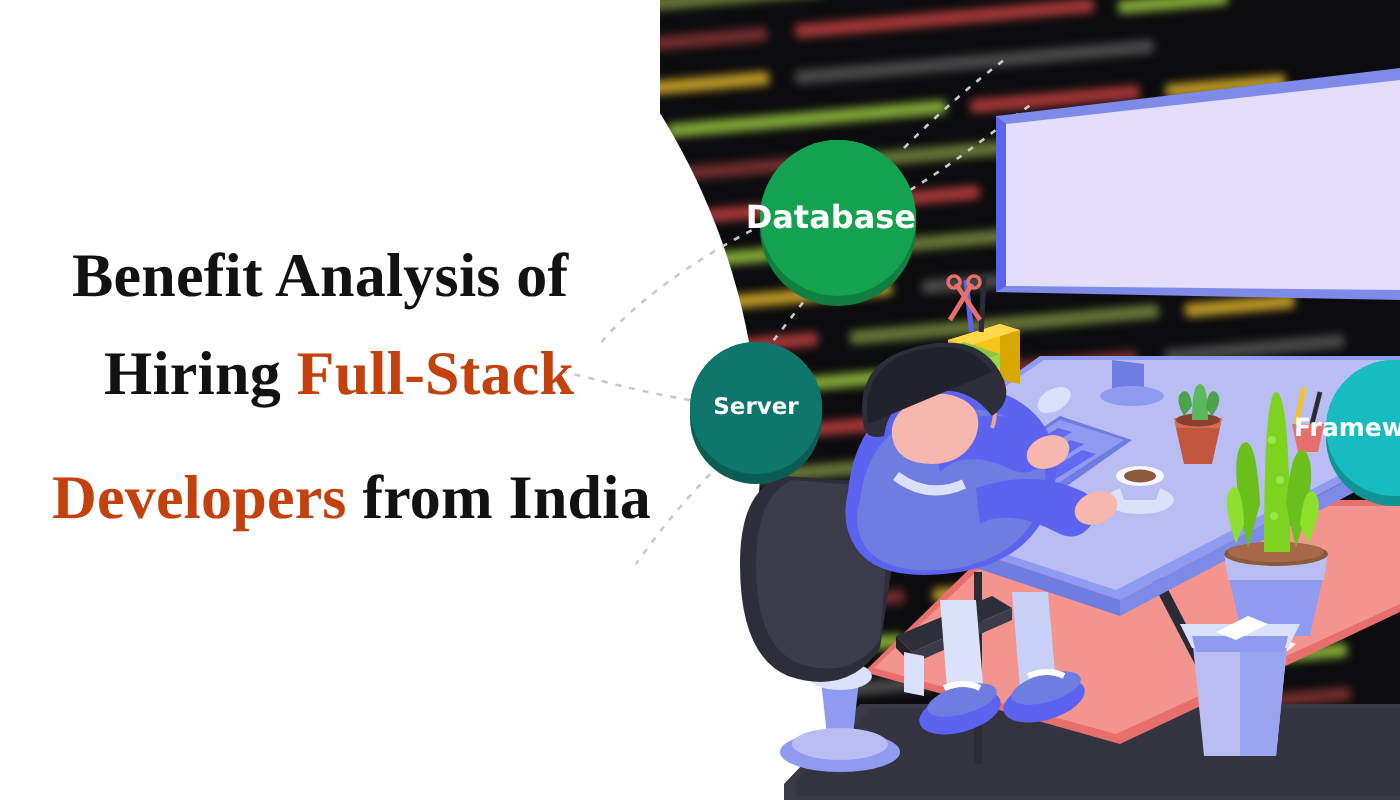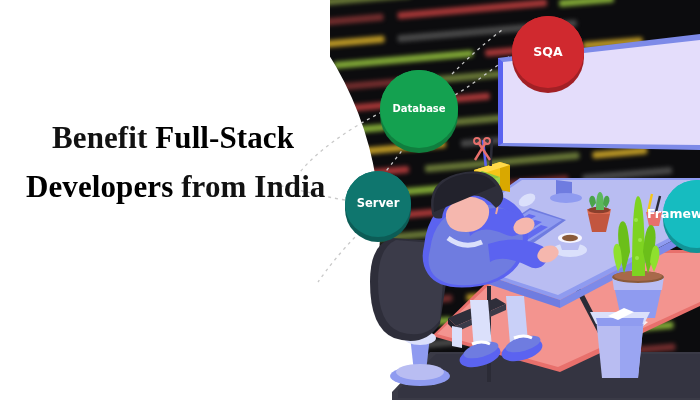--- a/index.html
+++ b/index.html
@@ -52,22 +52,22 @@
     font-weight:700;
     font-size:31px;
     line-height:49px;
     color:#121212;
     letter-spacing:.1px;
     z-index:40;
   }
   .title-line { white-space:nowrap; }
   .ln1 { padding-left:10px; }
   .ln2 { padding-left:26px; }
-  .ln3 { padding-left:0px; }
-  .accent { color:#000000; }
+  .ln3 { padding-left:0px;margin-top:13px; }
+  .accent { color:#c2410c; }
 
   
   .connectors { position:absolute; inset:0; z-index:25; pointer-events:none; }
 
   
   .badge {
     position:absolute; z-index:30;
     border-radius:50%;
     display:flex; align-items:center; justify-content:center;
     color:#fff; font-weight:700;
@@ -79,21 +79,21 @@
   .badge::after {            
     content:""; position:absolute; left:0; right:0; bottom:-5px; height:100%;
     border-radius:50%; z-index:1; filter:brightness(.78);
     background:inherit;
   }
   .badge::before {           
     content:""; position:absolute; inset:0; border-radius:50%; z-index:2;
     background:inherit;
   }
 
-  #badge-database { left:380px; top:70px;  width:78px; height:78px; background:#14a150; font-size:10px; }
+  #badge-database { left:380px; top:70px;  width:78px; height:78px; background:#14a150; font-size:16px;justify-content:flex-end; }
   #badge-sqa      { left:512px; top:16px;  width:72px; height:72px; background:#d0292f; font-size:12.5px; }
   #badge-uiux     { left:629px; top:68px;  width:70px; height:70px; background:#8cc63e; font-size:13.5px; }
   #badge-server   { left:345px; top:171px; width:66px; height:66px; background:#0f766e; font-size:11.5px; }
   #badge-frameworks{left:663px; top:180px; width:68px; height:68px; background:#16bcc0; font-size:12.5px; }
   #badge-frameworks .lbl { margin-right:14px; }
 
   
   .scene { position:absolute; inset:0; z-index:28; }
 </style>
 </head>
@@ -330,28 +330,26 @@
       <path d="M432,214 q-6,-32 24,-40 q32,-9 44,12 q8,14 -4,22 q-12,-16 -32,-12 q-20,4 -22,22 q-8,2 -10,-4 Z" fill="#2e2e3a"></path>
       <path d="M434,212 q-4,-28 22,-36 q28,-8 40,10" fill="#22222c"></path>
 
       <path d="M448,238 q16,12 34,4" stroke="#dbe0fb" stroke-width="5" fill="none"></path>
     </g>
   </svg>
 
   <div class="badge" id="badge-database">
     <span class="lbl">Database</span>
   </div>
-  <div class="badge" id="badge-sqa">
-    <span class="lbl">SQA</span>
-  </div>
   <div class="badge" id="badge-server">
     <span class="lbl">Server</span>
   </div>
   <div class="badge" id="badge-frameworks">
     <span class="lbl">Frameworks</span>
   </div>
 
   <div class="title-block">
-    <div class="title-line ln2"><span>Benefit </span><span class="accent">Full-Stack</span></div>
+    <div class="title-line ln1">Benefit Analysis of</div>
+    <div class="title-line ln2"><span>Hiring </span><span class="accent">Full-Stack</span></div>
     <div class="title-line ln3"><span class="accent">Developers</span><span> from India</span></div>
   </div>
 
 </div>
 
 </body></html>

